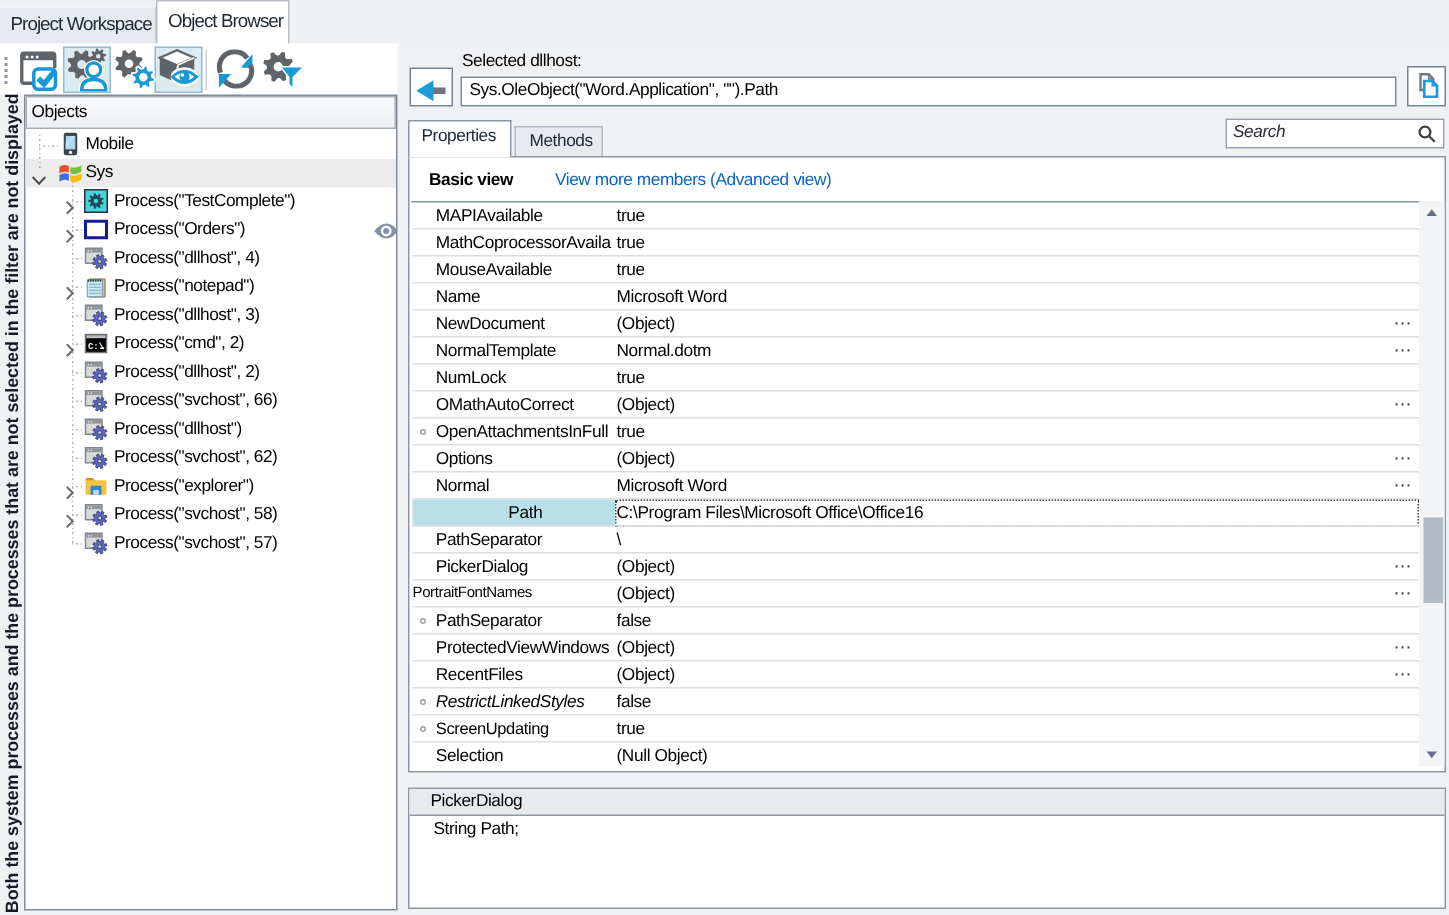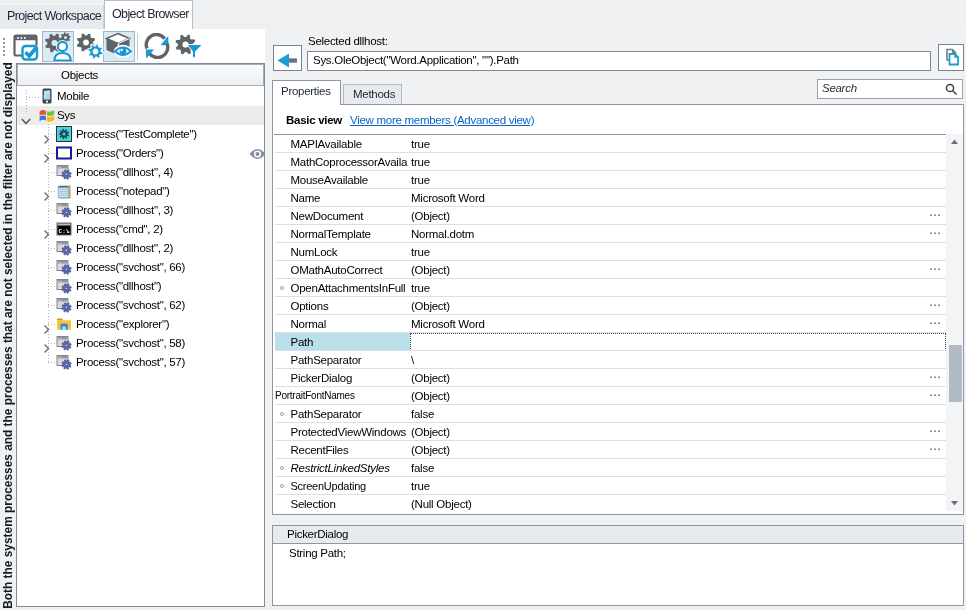--- a/index.html
+++ b/index.html
@@ -71,21 +71,21 @@
 </svg>
 </div>
 
 <div class="abs" style="left:0;top:63px;width:16px;height:547px;background:#f0f1f3;"></div>
 <div class="abs" id="vtext" style="left:1px;top:63px;width:15px;height:546px;overflow:hidden;">
   <div style="position:absolute;bottom:0px;left:0;writing-mode:vertical-rl;transform:rotate(180deg);font-size:11.9px;font-weight:bold;color:#141a26;white-space:nowrap;">Both the system processes and the processes that are not selected in the filter are not displayed.</div>
 </div>
 
 <div class="abs" style="left:16px;top:63px;width:249px;height:544px;background:#fff;border:1px solid #828c99;"></div>
 <div class="abs" style="left:17px;top:64px;width:247px;height:22px;background:linear-gradient(#fafbfc,#eceef1);border:1px solid #a7adb5;"></div>
-<div class="abs txt" style="left:21px;top:69px;margin-left:40px;">Objects</div>
+<div class="abs txt" style="left:21px;top:69px;">Objects</div>
 
 <div class="abs" style="left:17px;top:106px;width:247px;height:19px;background:#ececec;"></div>
 <div class="abs" id="tree" style="left:17px;top:87px;width:247px;height:401px;overflow:hidden;">
 <div style="position:absolute;left:9px;top:3px;width:1px;height:23px;background:repeating-linear-gradient(to bottom,#b3b3b3 0 1px,transparent 1px 3px);"></div>
 <div style="position:absolute;left:9px;top:10px;width:14px;height:1px;background:repeating-linear-gradient(to right,#b3b3b3 0 1px,transparent 1px 3px);"></div>
 <div style="position:absolute;left:31px;top:34px;width:1px;height:242px;background:repeating-linear-gradient(to bottom,#b3b3b3 0 1px,transparent 1px 3px);"></div>
 <div style="position:absolute;left:22px;top:1px;width:16px;height:16px;"><svg width="16" height="16" viewBox="0 0 16 16">
         <rect x="3.5" y="0.5" width="9" height="15" rx="1.5" fill="#3c424b"></rect>
         <rect x="4.8" y="2.6" width="6.4" height="9" fill="#a8d8ee"></rect>
         <path d="M4.8 11.6 L11.2 2.6 L8.2 2.6 L4.8 7.4 Z" fill="#c3e6f5" opacity="0.8"></path>
@@ -275,21 +275,21 @@
 <div class="abs txt" style="left:281px;top:85px;color:#1d2633;">Properties</div>
 
 <div class="abs" style="left:817px;top:79px;width:146px;height:20px;background:#fff;border:1px solid #99a1ab;"></div>
 <div class="abs txt" style="left:822px;top:82px;font-style:italic;color:#2b2f35;">Search</div>
 <svg class="abs" style="left:944px;top:82px;" width="15" height="15" viewBox="0 0 15 15">
     <circle cx="6" cy="6" r="3.6" fill="none" stroke="#3a4047" stroke-width="1.5"></circle>
     <line x1="8.8" y1="8.8" x2="12.5" y2="12.5" stroke="#3a4047" stroke-width="1.5"></line>
   </svg>
 
 <div class="abs txt" style="left:286px;top:114px;font-weight:bold;">Basic view</div>
-<div class="abs txt" style="left:350px;top:114px;color:#0b63c5;text-decoration:underline;">View more members (Advanced view)</div>
+<div class="abs txt" style="left:370px;top:114px;color:#0b63c5;">View more members (Advanced view)</div>
 
 <div class="abs" id="grid" style="left:274px;top:134px;width:672px;height:378px;border-top:1px solid #8d97a4;overflow:hidden;background:#fff;">
 <div style="position:absolute;left:1px;top:17px;width:671px;height:1px;background:#dbdee3;"></div>
 <div style="position:absolute;left:16.5px;top:2.5px;width:119.5px;overflow:hidden;font-size:11.5px;letter-spacing:-0.25px;white-space:nowrap;">MAPIAvailable</div>
 <div style="position:absolute;left:137px;top:2.5px;font-size:11.5px;letter-spacing:-0.25px;white-space:nowrap;">true</div>
 <div style="position:absolute;left:1px;top:35px;width:671px;height:1px;background:#dbdee3;"></div>
 <div style="position:absolute;left:16.5px;top:20.5px;width:119.5px;overflow:hidden;font-size:11.5px;letter-spacing:-0.25px;white-space:nowrap;">MathCoprocessorAvaila</div>
 <div style="position:absolute;left:137px;top:20.5px;font-size:11.5px;letter-spacing:-0.25px;white-space:nowrap;">true</div>
 <div style="position:absolute;left:1px;top:53px;width:671px;height:1px;background:#dbdee3;"></div>
 <div style="position:absolute;left:16.5px;top:38.5px;width:119.5px;overflow:hidden;font-size:11.5px;letter-spacing:-0.25px;white-space:nowrap;">MouseAvailable</div>
@@ -320,21 +320,22 @@
 <div style="position:absolute;left:16.5px;top:164.5px;width:119.5px;overflow:hidden;font-size:11.5px;letter-spacing:-0.25px;white-space:nowrap;">Options</div>
 <div style="position:absolute;left:137px;top:164.5px;font-size:11.5px;letter-spacing:-0.25px;white-space:nowrap;">(Object)</div>
 <div style="position:absolute;left:655px;top:163px;font-size:12px;color:#444;">⋯</div>
 <div style="position:absolute;left:1px;top:197px;width:671px;height:1px;background:#dbdee3;"></div>
 <div style="position:absolute;left:16.5px;top:182.5px;width:119.5px;overflow:hidden;font-size:11.5px;letter-spacing:-0.25px;white-space:nowrap;">Normal</div>
 <div style="position:absolute;left:137px;top:182.5px;font-size:11.5px;letter-spacing:-0.25px;white-space:nowrap;">Microsoft Word</div>
 <div style="position:absolute;left:655px;top:181px;font-size:12px;color:#444;">⋯</div>
 <div style="position:absolute;left:1px;top:198px;width:135px;height:18px;background:#b9dfe8;"></div>
 <div style="position:absolute;left:136px;top:198px;width:536px;height:18px;background:#fff;outline:1px dotted #444;outline-offset:-1px;"></div>
 <div style="position:absolute;left:1px;top:215px;width:671px;height:1px;background:#dbdee3;"></div>
-<div style="position:absolute;left:16.5px;top:200.5px;width:119.5px;overflow:hidden;font-size:11.5px;letter-spacing:-0.25px;white-space:nowrap;">Path</div>
+<div style="position:absolute;left:16.5px;top:200.5px;width:119.5px;overflow:hidden;font-size:11.5px;letter-spacing:-0.25px;white-space:nowrap;text-align:center;">Path</div>
+<div style="position:absolute;left:137px;top:200.5px;font-size:11.5px;letter-spacing:-0.25px;white-space:nowrap;">C:\Program Files\Microsoft Office\Office16</div>
 <div style="position:absolute;left:1px;top:233px;width:671px;height:1px;background:#dbdee3;"></div>
 <div style="position:absolute;left:16.5px;top:218.5px;width:119.5px;overflow:hidden;font-size:11.5px;letter-spacing:-0.25px;white-space:nowrap;">PathSeparator</div>
 <div style="position:absolute;left:137px;top:218.5px;font-size:11.5px;letter-spacing:-0.25px;white-space:nowrap;">\</div>
 <div style="position:absolute;left:1px;top:251px;width:671px;height:1px;background:#dbdee3;"></div>
 <div style="position:absolute;left:16.5px;top:236.5px;width:119.5px;overflow:hidden;font-size:11.5px;letter-spacing:-0.25px;white-space:nowrap;">PickerDialog</div>
 <div style="position:absolute;left:137px;top:236.5px;font-size:11.5px;letter-spacing:-0.25px;white-space:nowrap;">(Object)</div>
 <div style="position:absolute;left:655px;top:235px;font-size:12px;color:#444;">⋯</div>
 <div style="position:absolute;left:1px;top:269px;width:671px;height:1px;background:#dbdee3;"></div>
 <div style="position:absolute;left:1px;top:254.5px;width:119.5px;overflow:hidden;font-size:10px;letter-spacing:-0.25px;white-space:nowrap;">PortraitFontNames</div>
 <div style="position:absolute;left:137px;top:254.5px;font-size:11.5px;letter-spacing:-0.25px;white-space:nowrap;">(Object)</div>

